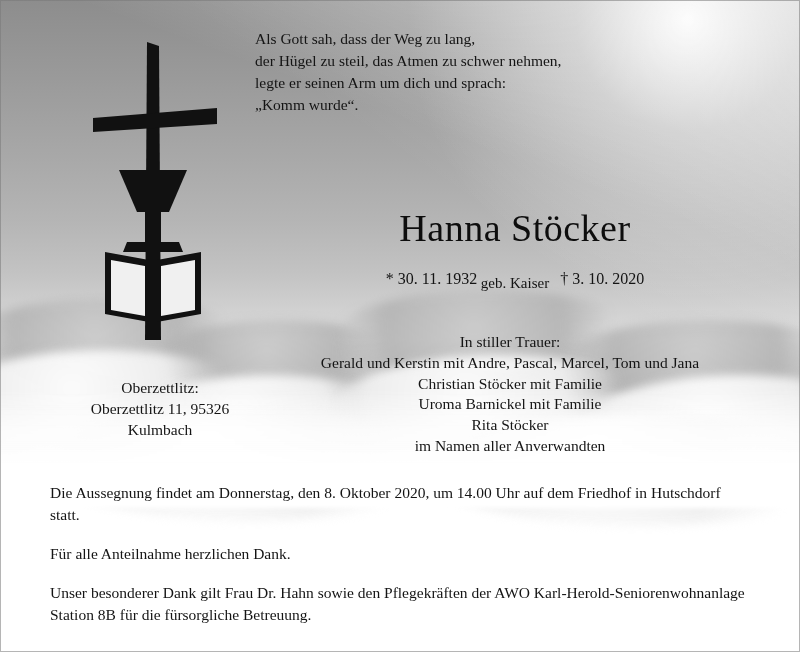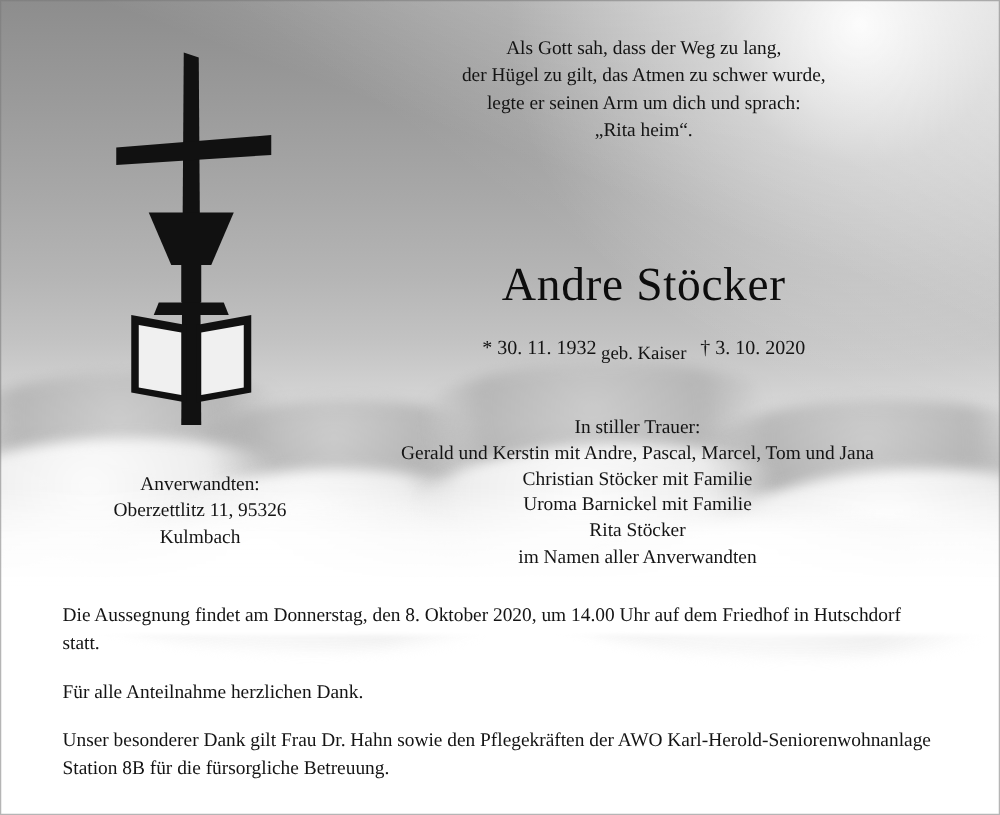--- a/index.html
+++ b/index.html
@@ -94,21 +94,21 @@
     top: 40px;
     width: 160px;
     height: 300px;
   }
 
   .verse {
     position: absolute;
     left: 255px;
     top: 28px;
     width: 520px;
-    text-align: center;
+    text-align: left;
     font-size: 15.5px;
     line-height: 1.43;
     color: #141414;
   }
   .verse div { white-space: nowrap; }
 
   .intro {
     position: absolute;
     left: 250px;
     top: 118px;
@@ -228,45 +228,45 @@
           <polygon points="36,220 70,226 70,276 36,270" fill="#f0f0f0"></polygon>
 
           <polygon points="82,220 126,212 126,274 82,282"></polygon>
           <polygon points="86,226 120,220 120,270 86,276" fill="#f0f0f0"></polygon>
         </g>
       </svg>
     </div>
 
     <div class="verse">
       <div>Als Gott sah, dass der Weg zu lang,</div>
-      <div>der Hügel zu gilt, das Atmen zu schwer wurde,</div>
+      <div>der Hügel zu steil, das Atmen zu schwer nehmen,</div>
       <div>legte er seinen Arm um dich und sprach:</div>
-      <div>„Rita heim“.</div>
-    </div>
-
-
-    <div class="name">Andre Stöcker</div>
+      <div>„Komm wurde“.</div>
+    </div>
+
+
+    <div class="name">Hanna Stöcker</div>
     <div class="maiden">geb. Kaiser</div>
 
     <div class="dates">
       <span>* 30. 11. 1932</span>
       <span>† 3. 10. 2020</span>
     </div>
 
     <div class="mourners">
       <div>In stiller Trauer:</div>
       <div>Gerald und Kerstin mit Andre, Pascal, Marcel, Tom und Jana</div>
       <div>Christian Stöcker mit Familie</div>
       <div>Uroma Barnickel mit Familie</div>
       <div>Rita Stöcker</div>
       <div>im Namen aller Anverwandten</div>
     </div>
 
     <div class="address">
-      <div>Anverwandten:</div>
+      <div>Oberzettlitz:</div>
       <div>Oberzettlitz 11, 95326</div>
       <div>Kulmbach</div>
     </div>
 
     <div class="footer">
       <p>Die Aussegnung findet am Donnerstag, den 8. Oktober 2020, um 14.00 Uhr auf dem Friedhof in Hutschdorf statt.</p>
       <p>Für alle Anteilnahme herzlichen Dank.</p>
       <p>Unser besonderer Dank gilt Frau Dr. Hahn sowie den Pflegekräften der AWO Karl-Herold-Seniorenwohnanlage Station 8B für die fürsorgliche Betreuung.</p>
     </div>
 

